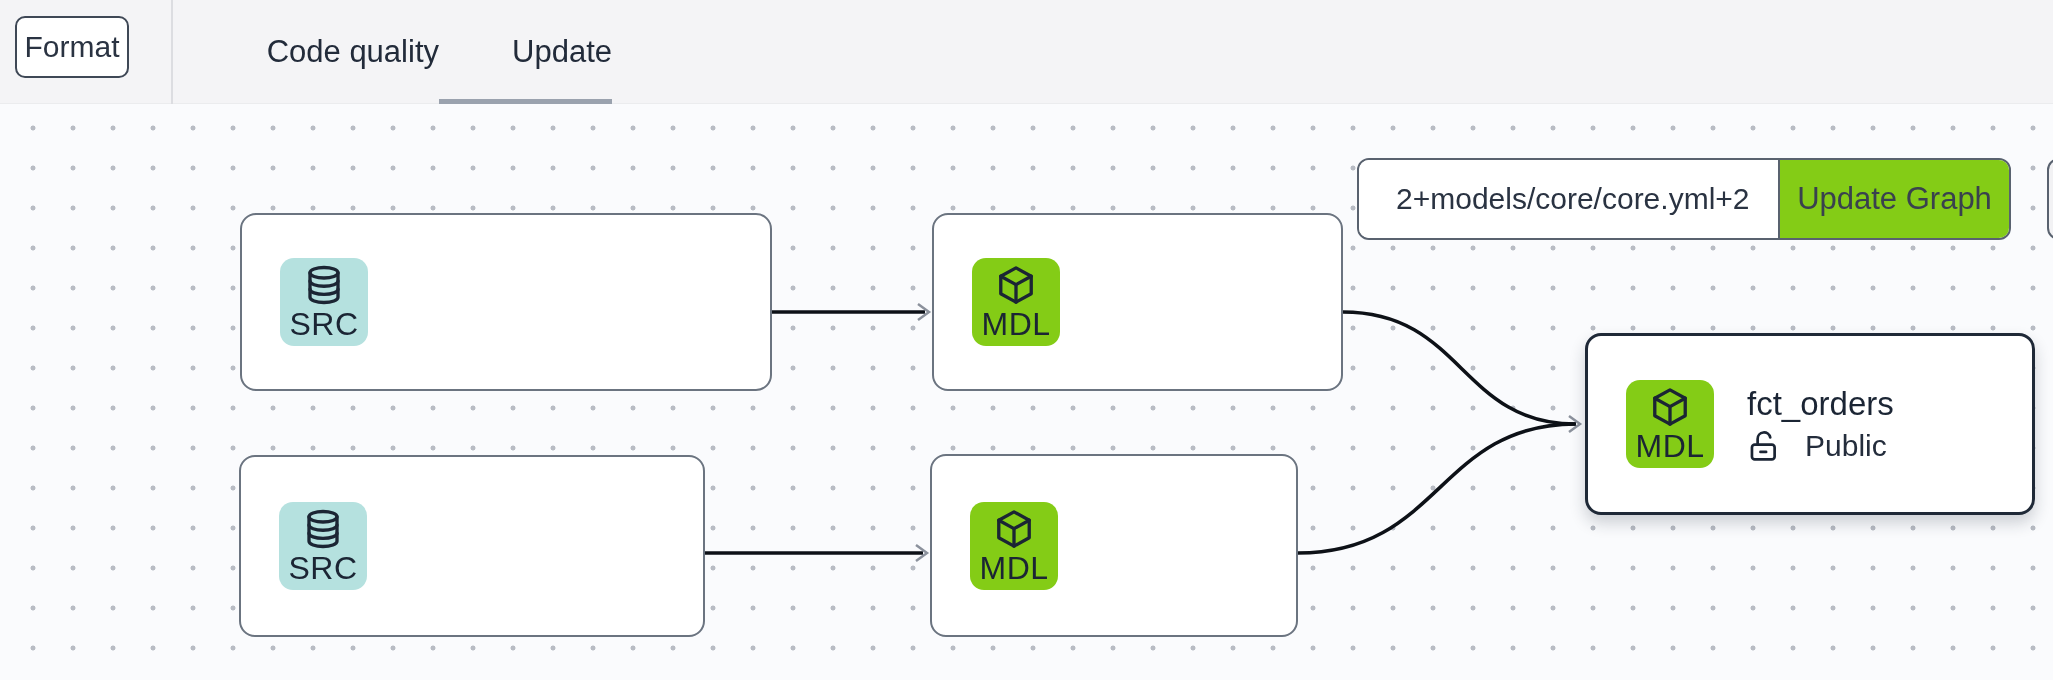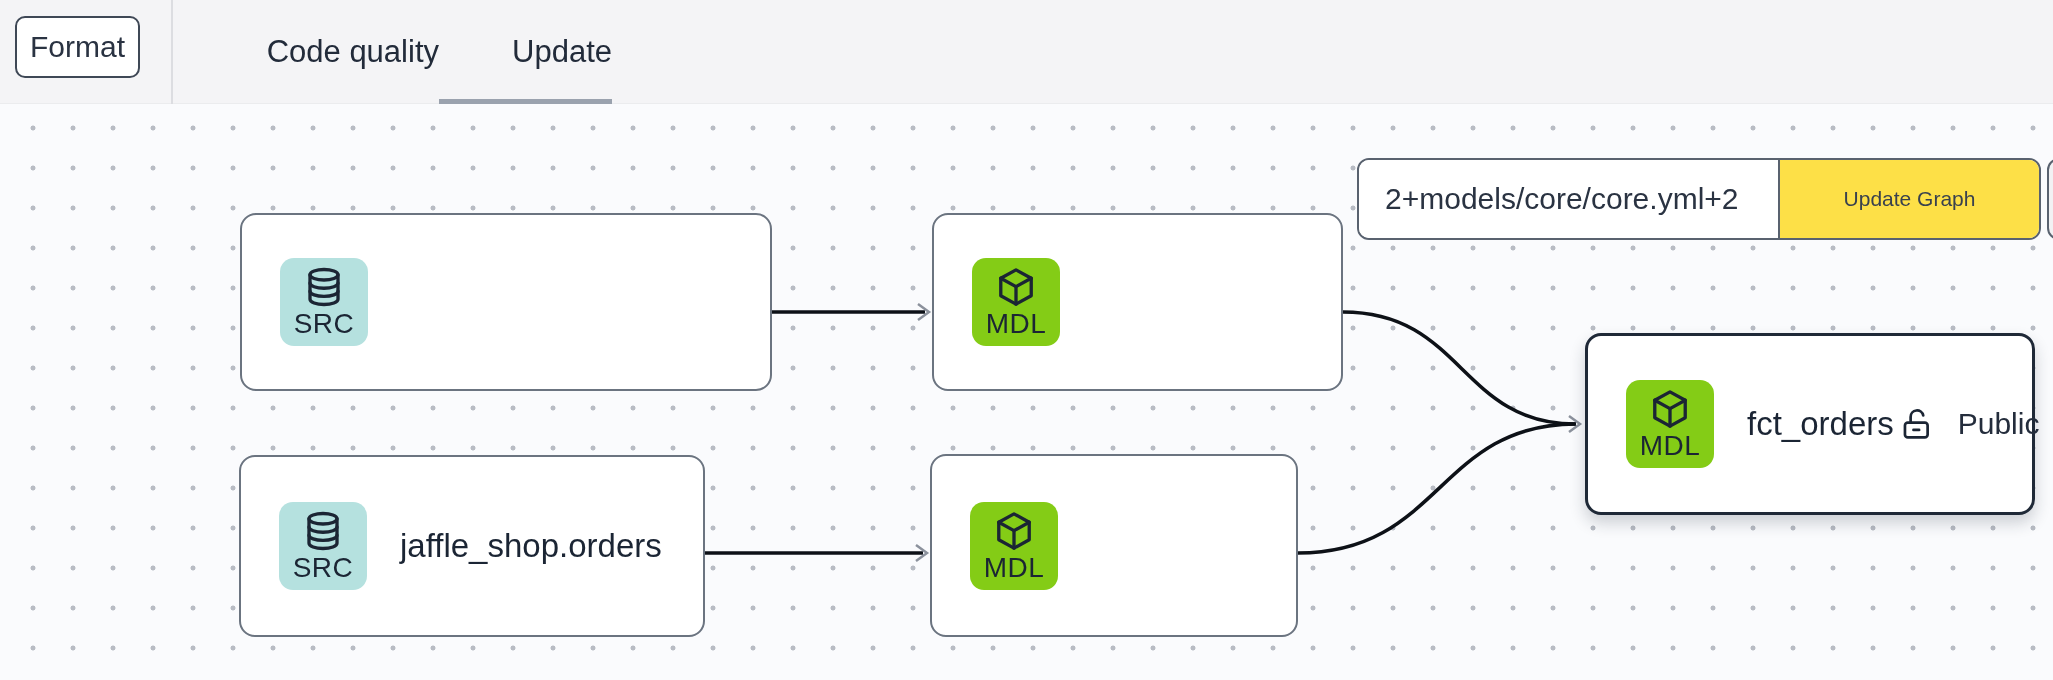--- a/index.html
+++ b/index.html
@@ -2,21 +2,21 @@
 <html><head>
 <meta charset="utf-8">
 <style>
   * { margin:0; padding:0; box-sizing:border-box; }
   html,body { width:2053px; height:680px; overflow:hidden;
     font-family:"Liberation Sans", sans-serif; background:#fafbfd; }
 
   
   .topbar { position:absolute; left:0; top:0; width:2053px; height:104px;
     background:#f4f4f6; border-bottom:1px solid #ebecee; }
-  .format-btn { position:absolute; left:15px; top:16px; height:62px; width:125px;
+  .format-btn { position:absolute; left:15px; top:16px; height:62px; width:114px;
     background:#ffffff; border:2.5px solid #3f4856; border-radius:10px;
     font-size:30px; color:#2a3342; display:flex; align-items:center; justify-content:center;
     cursor:pointer; }
   .topbar-divider { position:absolute; left:171px; top:0; width:2px; height:104px;
     background:#dcdde1; }
   .tabs { position:absolute; left:205px; top:0; height:104px; display:flex; }
   .tab { position:relative; height:104px; display:flex; align-items:center;
     justify-content:flex-end; font-size:31px; color:#222b3a; cursor:pointer; }
   .tab.code { width:234px; }
   .tab.lineage { width:173px; }
@@ -38,43 +38,43 @@
   .node { position:absolute; background:#ffffff; border:2px solid #6b7480;
     border-radius:16px; display:flex; align-items:center; padding-left:38px;
     gap:33px; cursor:pointer; }
   .node.selected { border:3.5px solid #1f2937;
     box-shadow:0 8px 16px rgba(25,35,50,0.20); }
   .badge { width:88px; height:88px; border-radius:14px; flex:0 0 auto;
     display:flex; flex-direction:column; align-items:center; justify-content:center; }
   .badge.src { background:#b5e1df; }
   .badge.mdl { background:#84cc16; }
   .badge svg { width:42px; height:42px; }
-  .badge .badge-label { font-size:28px; font-weight:500; color:#1b2534;
+  .badge .badge-label { font-size:32px; font-weight:500; color:#1b2534;
     line-height:1; margin-top:2px; letter-spacing:0.5px; }
   .node-label { font-size:33px; color:#1b2534; white-space:nowrap; }
-  .node-text-col { display:flex; flex-direction:row; gap:6px; }
+  .node-text-col { display:flex; flex-direction:column; gap:6px; }
   .access-row { display:flex; align-items:center; gap:24px; }
   .access-row svg { width:34px; height:34px; }
   .access-label { font-size:30px; color:#242d3c; }
 
   #node-customers    { left:240px;  top:213px; width:532px; height:178px; }
   #node-stg-customers{ left:932px;  top:213px; width:411px; height:178px; }
   #node-orders       { left:239px;  top:455px; width:466px; height:182px; }
   #node-stg-orders   { left:930px;  top:454px; width:368px; height:183px; }
   #node-fct-orders   { left:1585px; top:333px; width:450px; height:182px; }
 
   
   .selector-group { position:absolute; left:1357px; top:158px; height:82px;
     display:flex; border:2.5px solid #59626f; border-radius:12px; overflow:hidden;
     background:#ffffff; }
   .selector-input { width:419px; height:100%; border:none; outline:none;
-    padding:0 20px 0 26px; font-size:30px; color:#2a3342; background:#ffffff;
+    padding:0 20px 0 37px; font-size:30px; color:#2a3342; background:#ffffff;
     font-family:"Liberation Sans", sans-serif; }
-  .update-btn { height:100%; width:261px; border:none; border-left:2.5px solid #59626f;
-    background:#fde047; font-size:21px; color:#39414e; cursor:pointer;
+  .update-btn { height:100%; width:231px; border:none; border-left:2.5px solid #59626f;
+    background:#84cc16; font-size:31px; color:#39414e; cursor:pointer;
     font-family:"Liberation Sans", sans-serif; }
   .overflow-btn { position:absolute; left:2047px; top:158px; width:44px; height:82px;
     border:2.5px solid #59626f; border-radius:12px; background:#f2f2f4; cursor:pointer; }
 
   .icon-stroke { stroke:#1b2534; stroke-width:1.9; fill:none;
     stroke-linecap:round; stroke-linejoin:round; }
 </style>
 </head>
 <body>
 
@@ -130,21 +130,20 @@
 <div class="node" id="node-orders">
   <div class="badge src">
     <svg viewBox="0 0 24 24">
       <ellipse class="icon-stroke" cx="12" cy="5" rx="8" ry="3"></ellipse>
       <path class="icon-stroke" d="M4 5v4.7c0 1.66 3.58 3 8 3s8-1.34 8-3V5"></path>
       <path class="icon-stroke" d="M4 9.7v4.7c0 1.66 3.58 3 8 3s8-1.34 8-3V9.7"></path>
       <path class="icon-stroke" d="M4 14.4V19c0 1.66 3.58 3 8 3s8-1.34 8-3v-4.6"></path>
     </svg>
     <span class="badge-label">SRC</span>
   </div>
-  <span class="node-label">jaffle_shop.orders</span>
 </div>
 
 <div class="node" id="node-stg-orders">
   <div class="badge mdl">
     <svg viewBox="0 0 24 24">
       <path class="icon-stroke" d="M12 2.2 L20.7 7 V17 L12 21.8 L3.3 17 V7 Z"></path>
       <path class="icon-stroke" d="M3.3 7 L12 11.8 L20.7 7"></path>
       <path class="icon-stroke" d="M12 11.8 V21.8"></path>
     </svg>
     <span class="badge-label">MDL</span>

